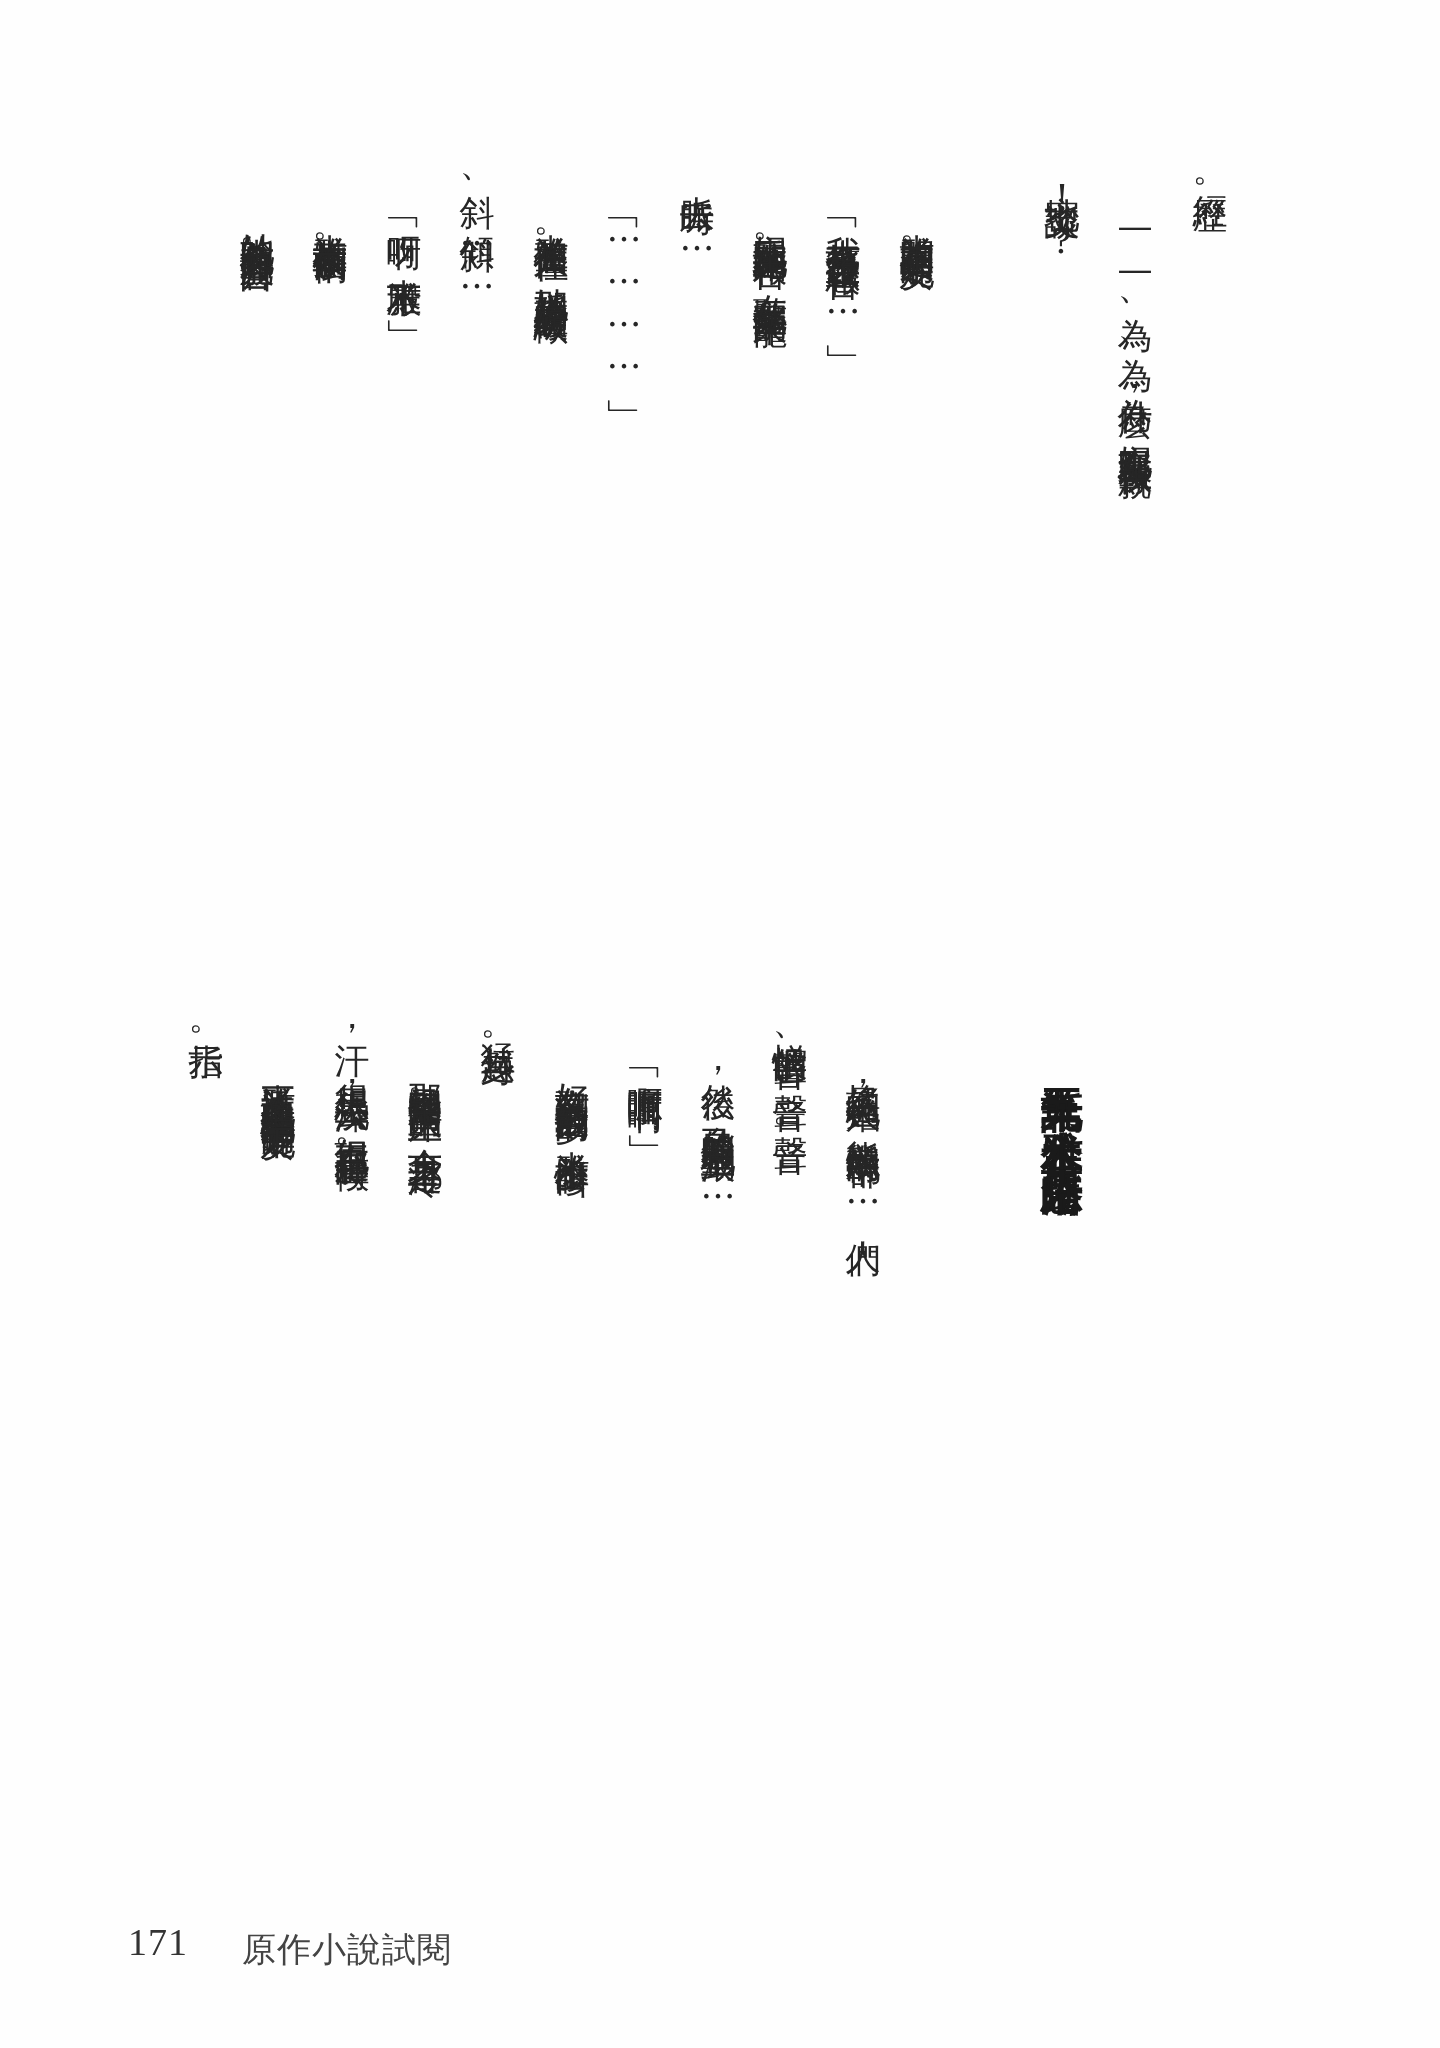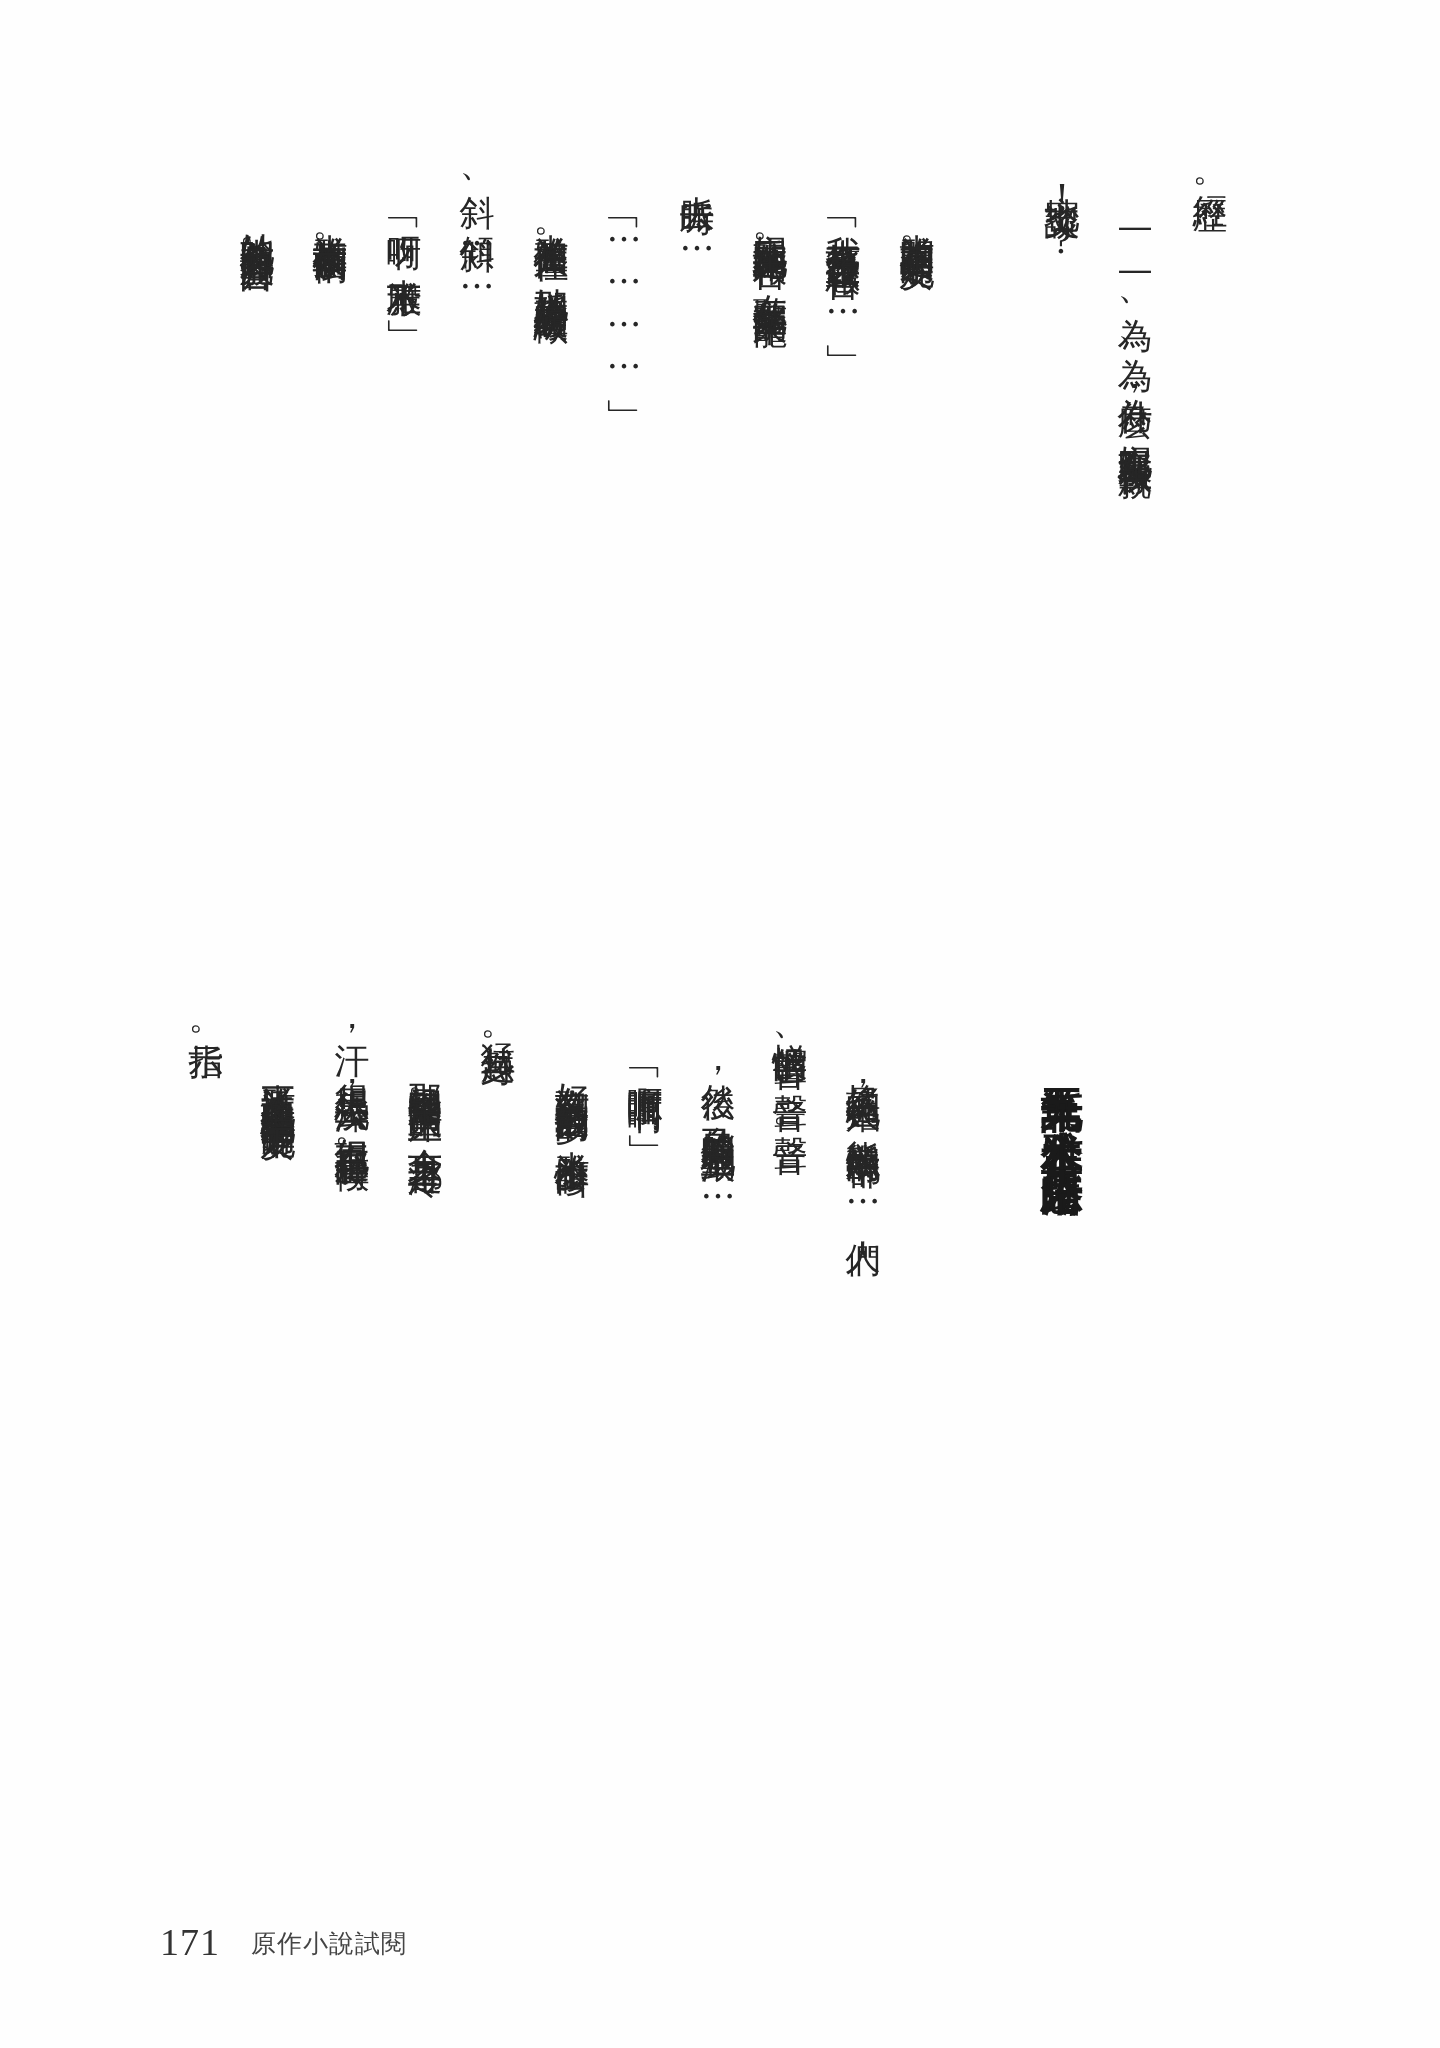--- a/index.html
+++ b/index.html
@@ -23,26 +23,26 @@
     font-size: 42px;
     line-height: 48px;
     letter-spacing: 0px;
     color: #1a1a1a;
     width: 48px;
     margin-left: -24px;
   }
   .footer-num {
     position: absolute; left: 128px; top: 1920px;
     font-family: "Liberation Serif", "DejaVu Serif", serif;
-    font-size: 38px; color: #333; letter-spacing: 1px; margin-left: 32px;
+    font-size: 38px; color: #333; letter-spacing: 1px;
   }
   .footer-label {
     position: absolute; left: 242px; top: 1927px;
     font-family: Liberation Serif, serif;
-    font-size: 25px; color: #444; letter-spacing: 1px; margin-left: 9px;
+    font-size: 34px; color: #444; letter-spacing: 1px;
   }
 </style>
 </head>
 <body>
 
 <div class="page">
 
   <div class="col" style="left: 1210px; top: 168px;">經歷。</div>
   <div class="col" style="left: 1135px; top: 206px;">——為、為、為什麼，安妮會跟那些傢伙親</div>
   <div class="col" style="left: 1062px; top: 168px;">密地交談!?</div>

